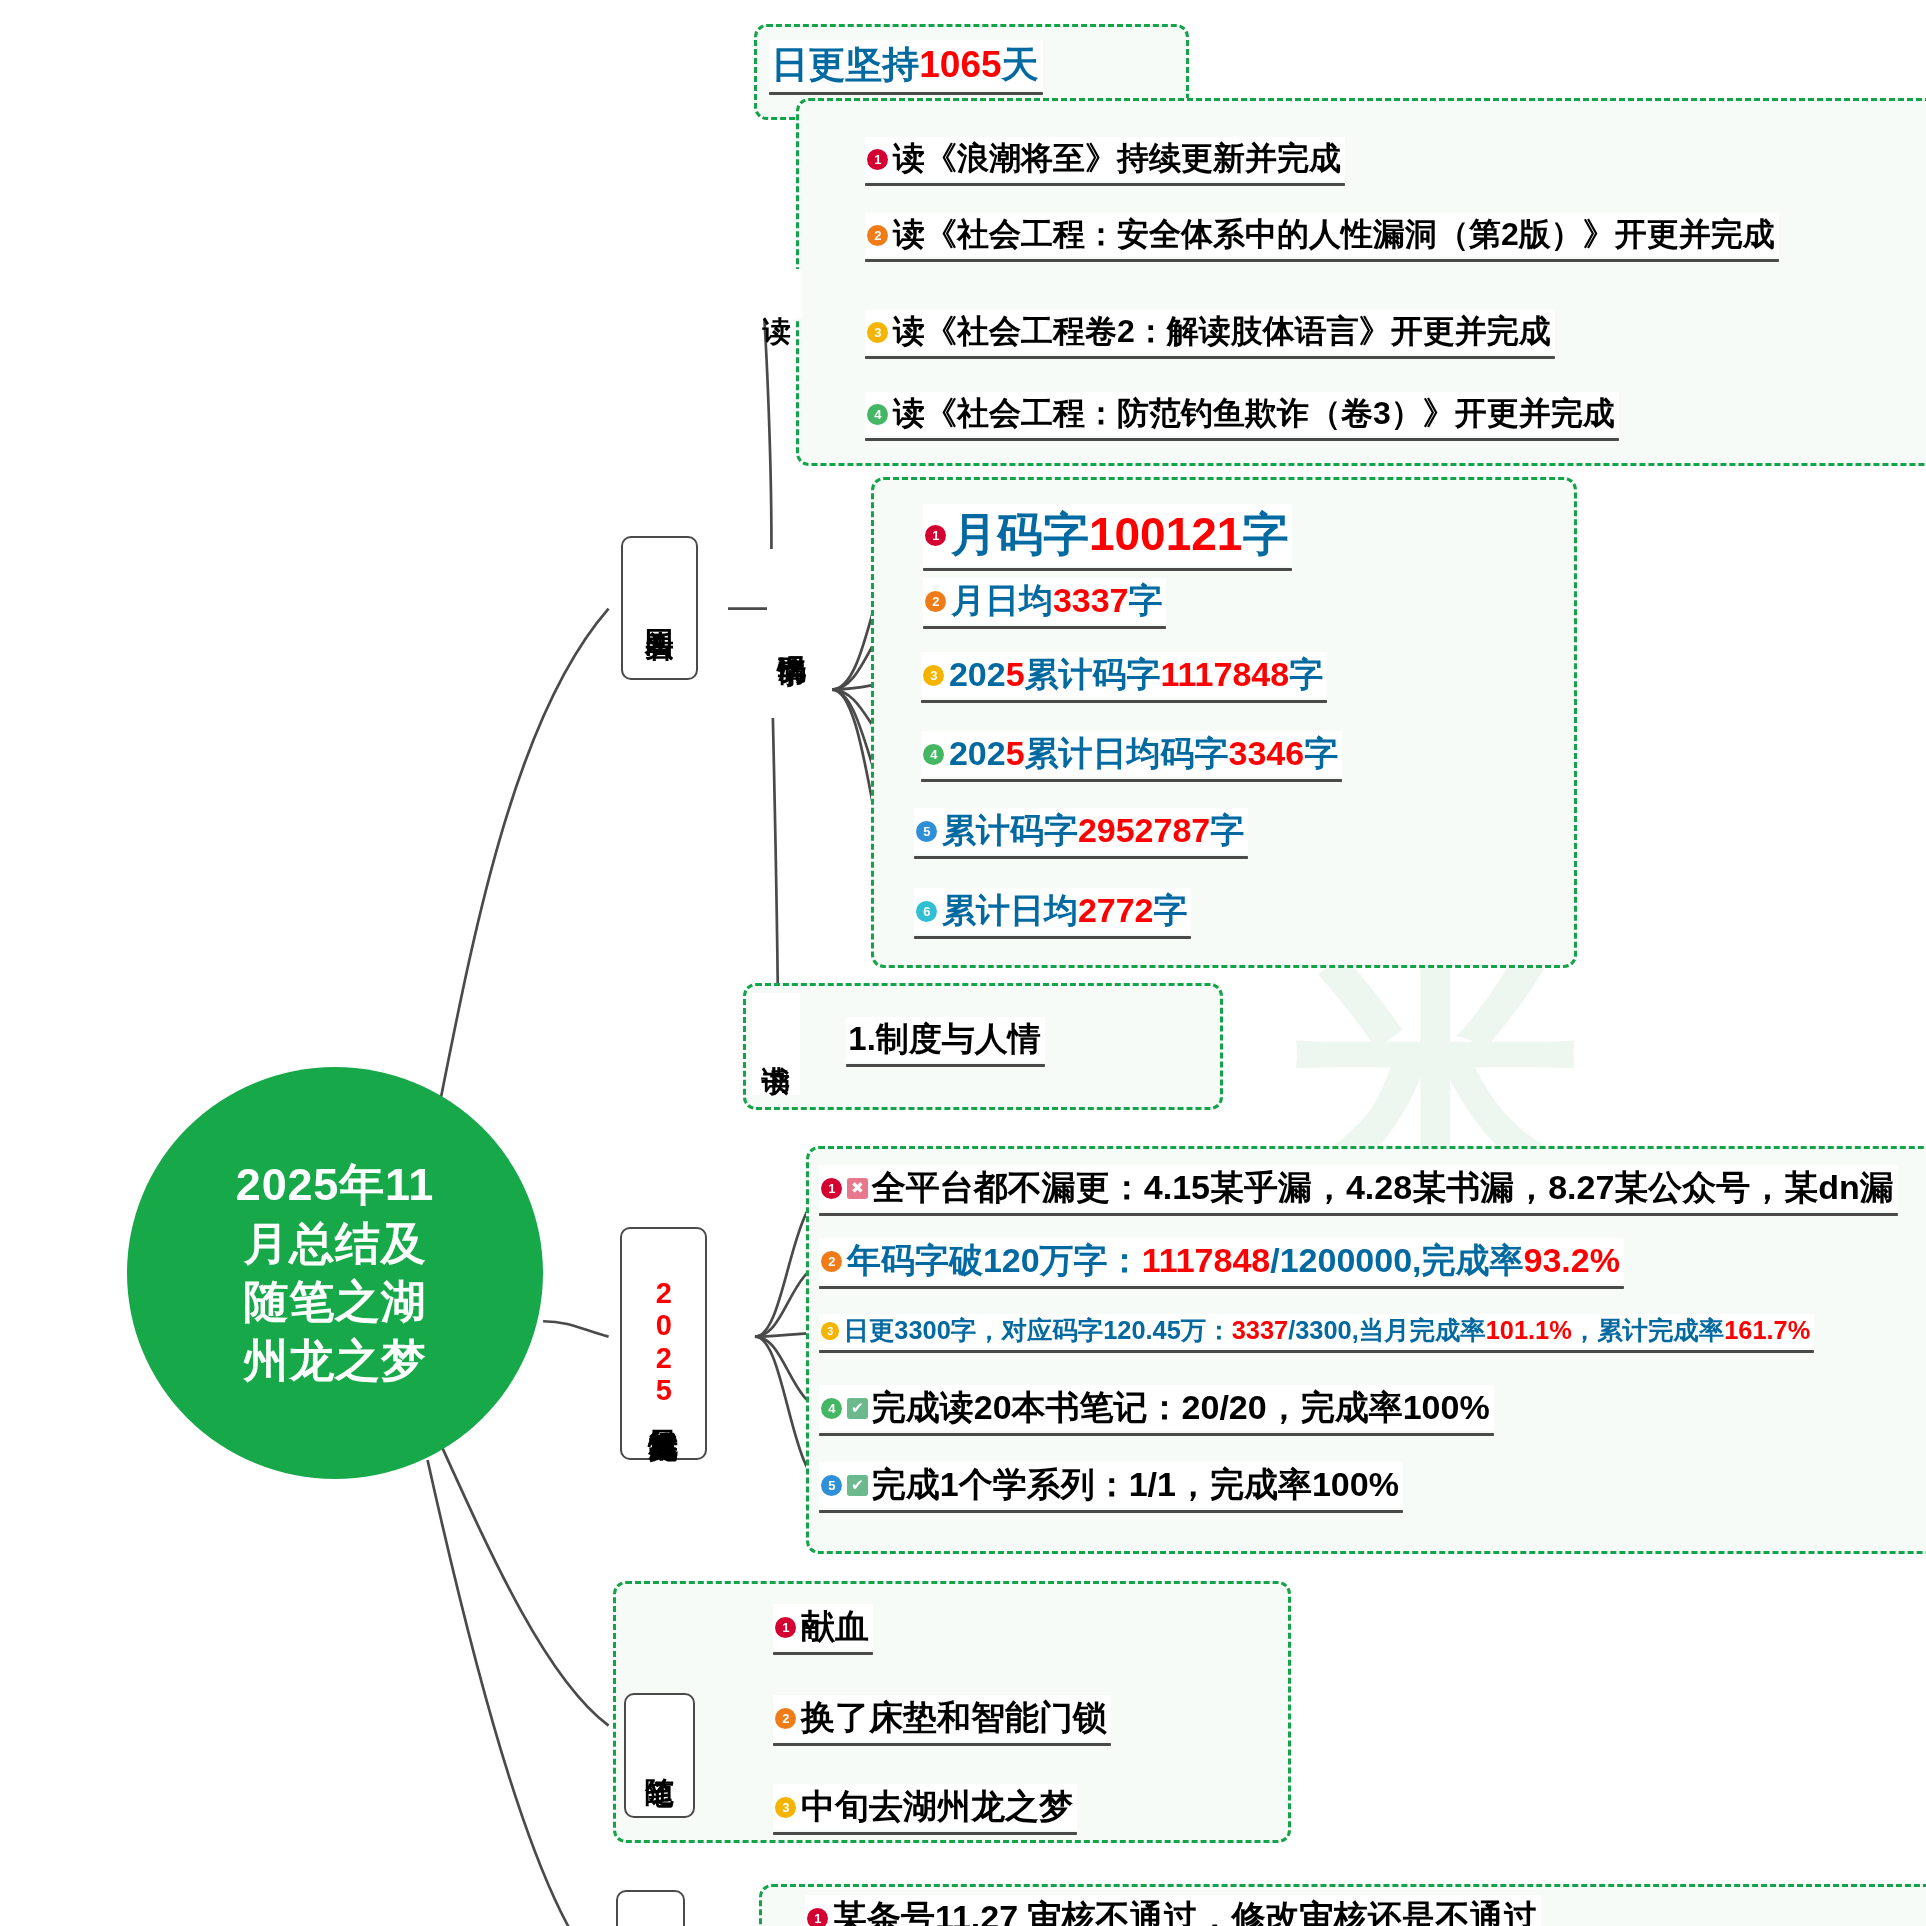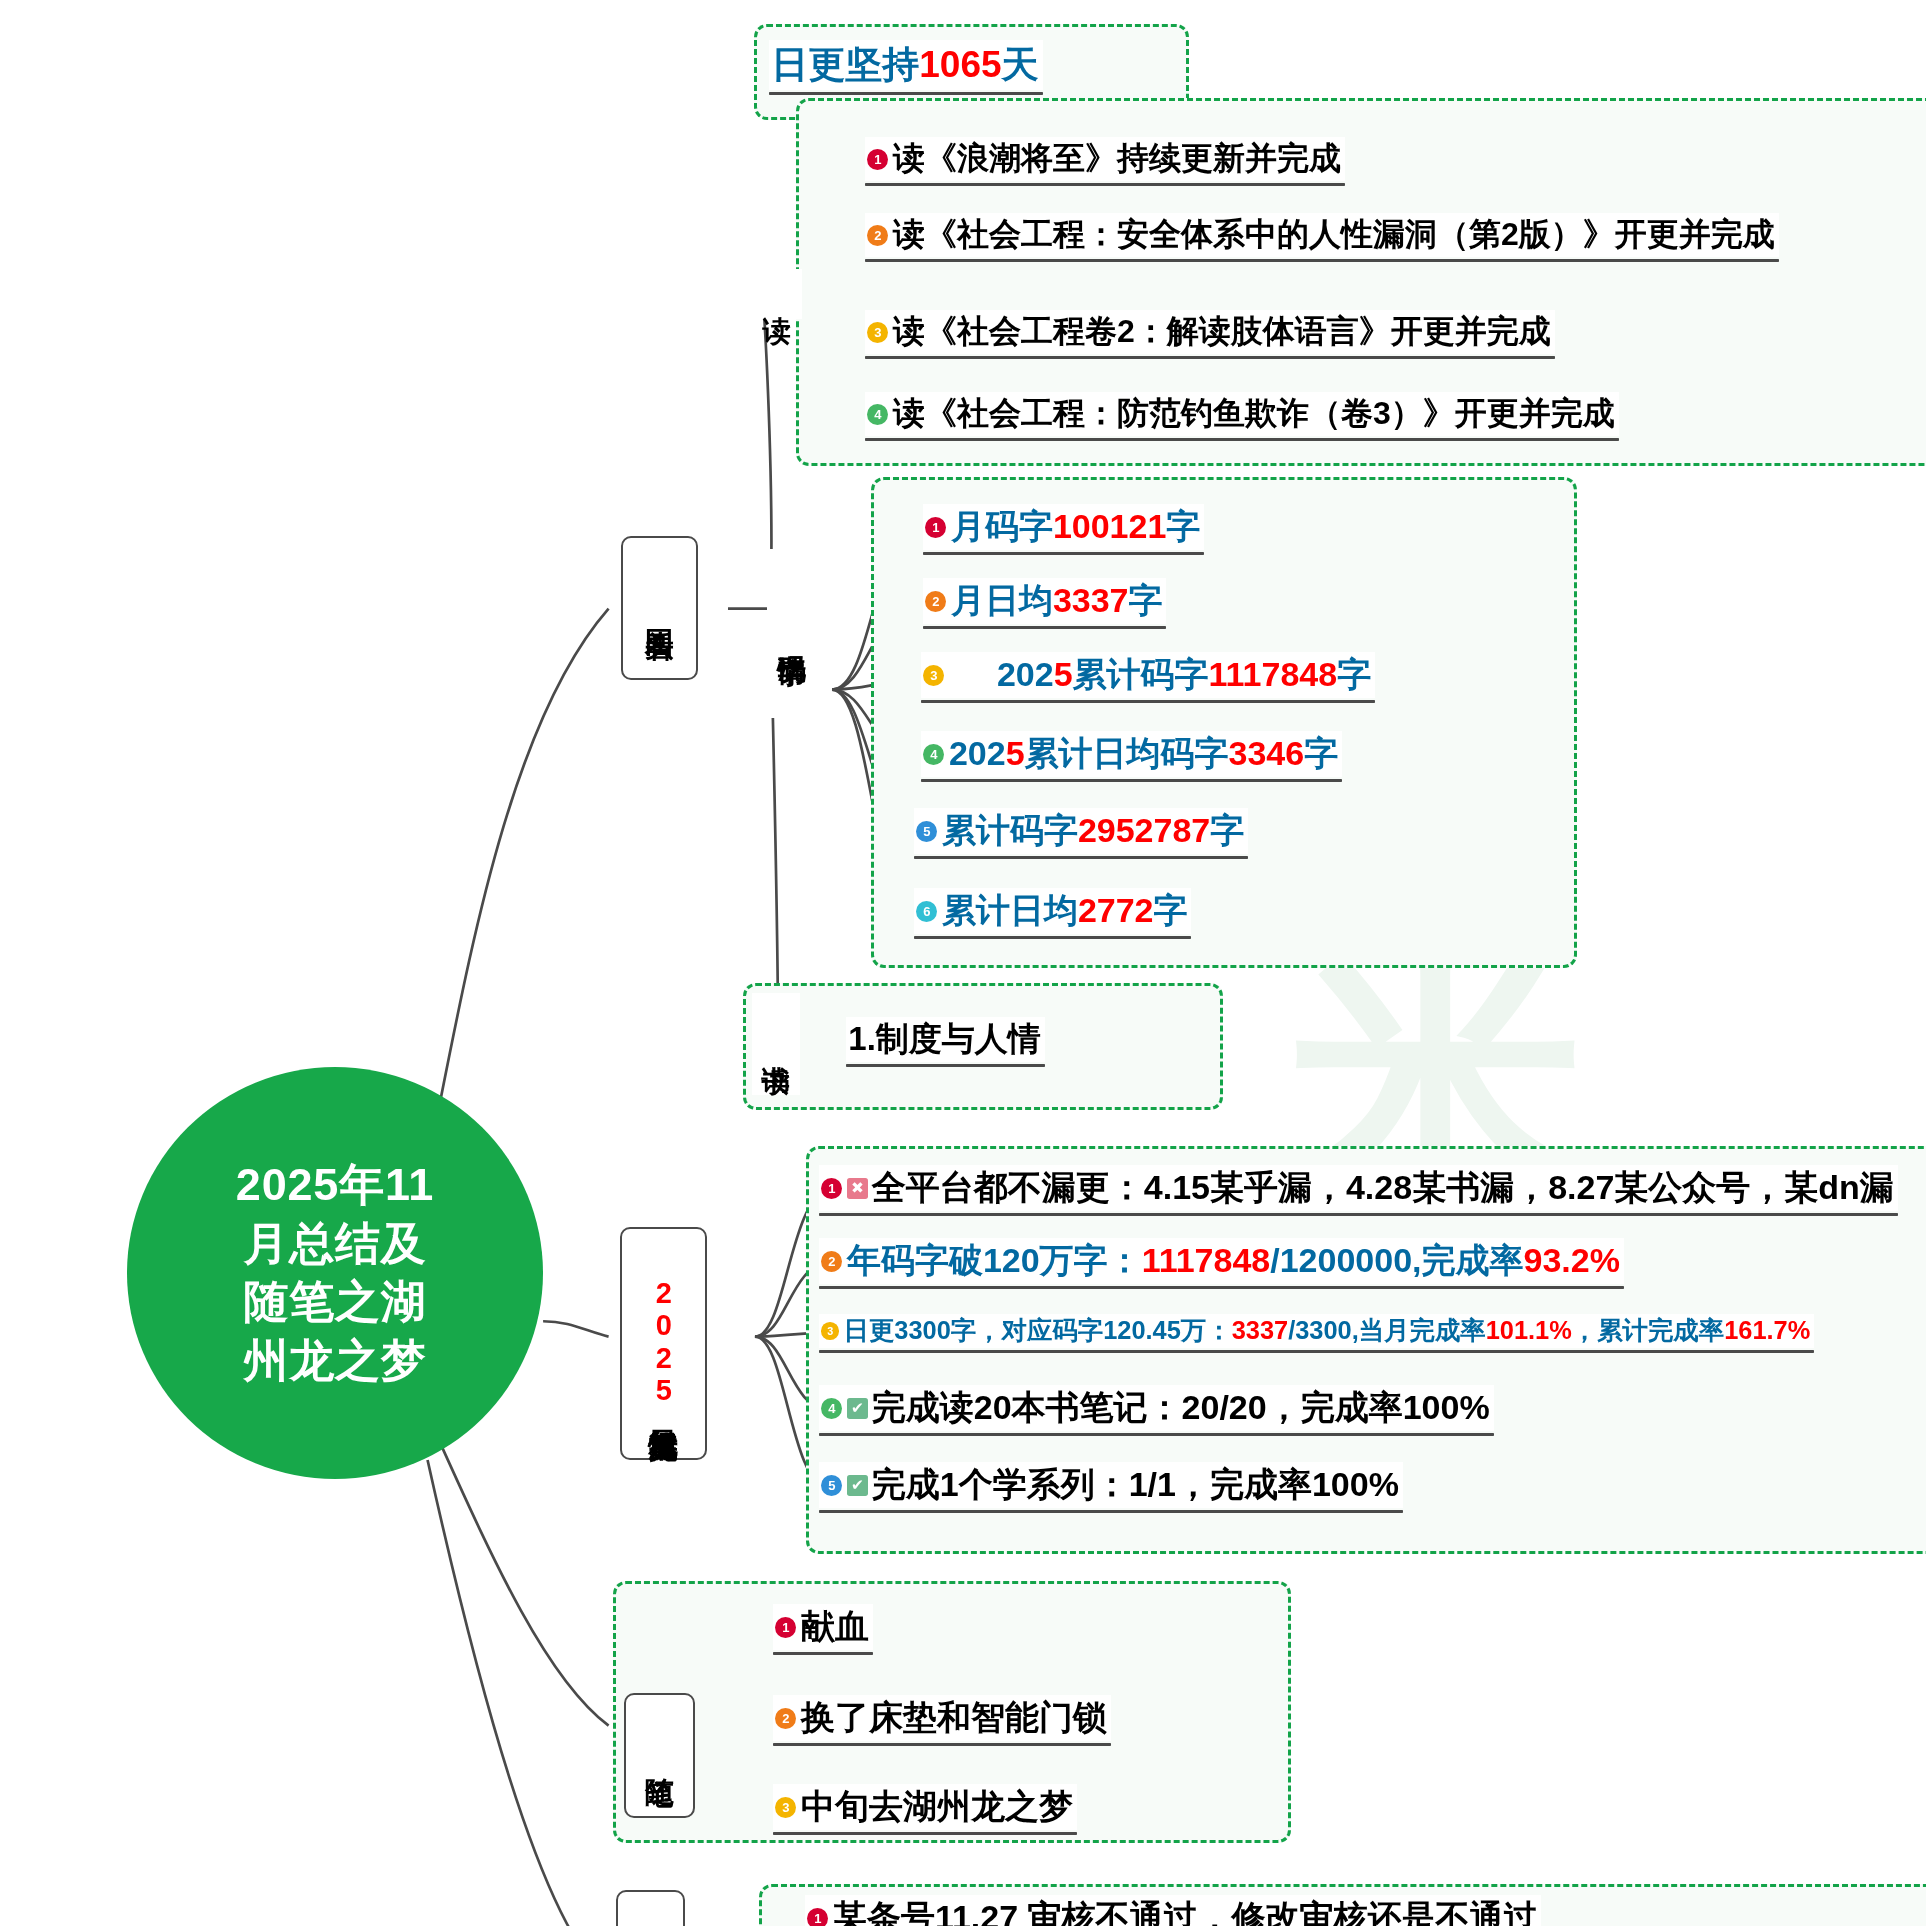--- a/index.html
+++ b/index.html
@@ -237,41 +237,41 @@
 
   <div class="plainlabel" style="left:767px;top:549px;width:50px;height:169px;">
     <div class="vtext">码字情况</div>
   </div>
 
   <div class="group" style="left:871px;top:477px;width:706px;height:491px;"></div>
 
   <div class="leaf" style="left:923px;top:504px;">
     <div class="inner">
       <span class="badge b1">1</span>
-      <span class="txt" style="font-size:34px;text-align:right;">
+      <span class="txt" style="font-size:46px;text-align:right;">
         <span class="blk">月码字</span><span class="red">100121</span><span class="blk">字</span>
       </span>
       <div class="underline"></div>
     </div>
   </div>
 
   <div class="leaf" style="left:923px;top:578px;">
     <div class="inner">
       <span class="badge b2">2</span>
       <span class="txt" style="font-size:34px;">
         <span class="blk">月日均</span><span class="red">3337</span><span class="blk">字</span>
       </span>
       <div class="underline"></div>
     </div>
   </div>
 
   <div class="leaf" style="left:921px;top:652px;">
     <div class="inner">
       <span class="badge b3">3</span>
-      <span class="txt" style="font-size:34px;margin-left:48px;">
+      <span class="txt" style="font-size:34px;">
         <span class="blk">202</span><span class="red">5</span><span class="blk">累计码字</span><span class="red">1117848</span><span class="blk">字</span>
       </span>
       <div class="underline"></div>
     </div>
   </div>
 
   <div class="leaf" style="left:921px;top:731px;">
     <div class="inner">
       <span class="badge b4">4</span>
       <span class="txt" style="font-size:34px;">

